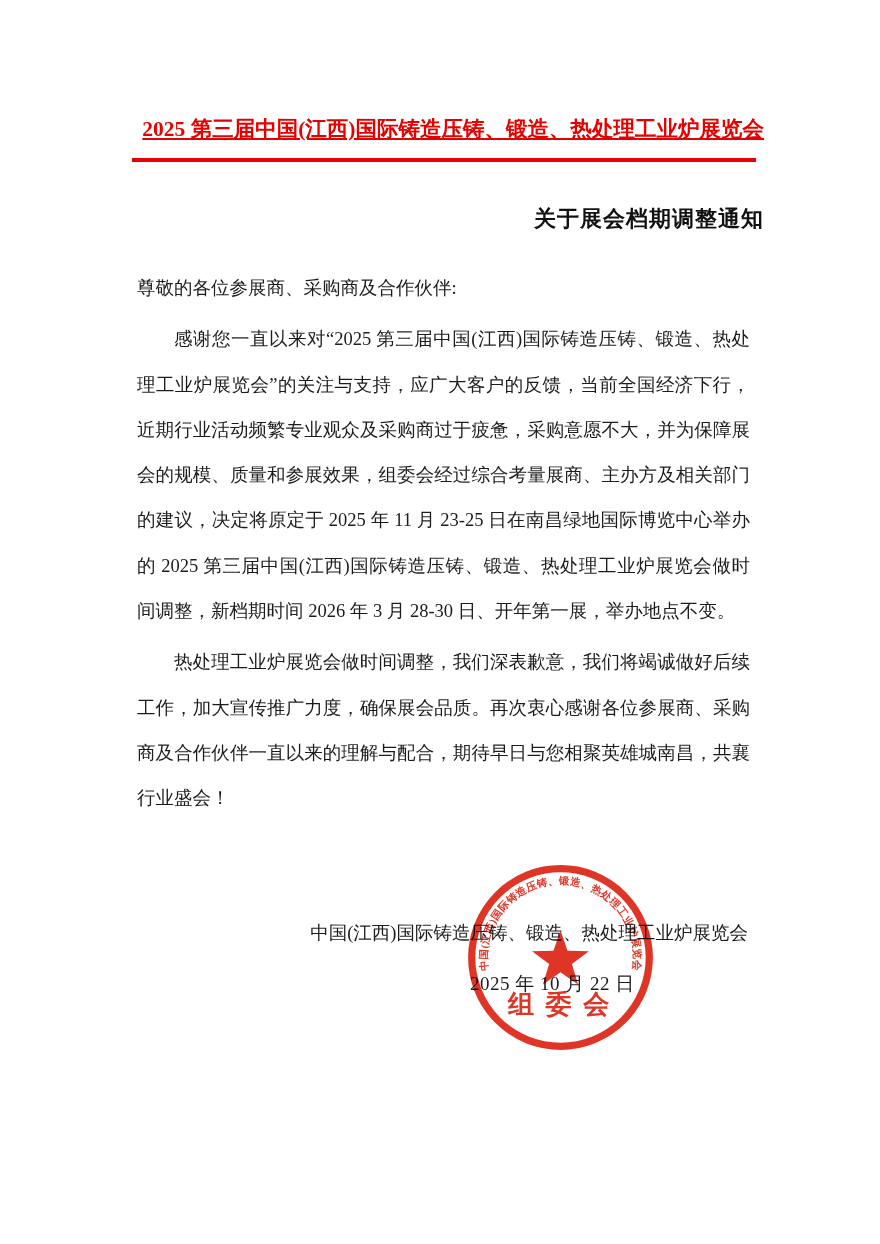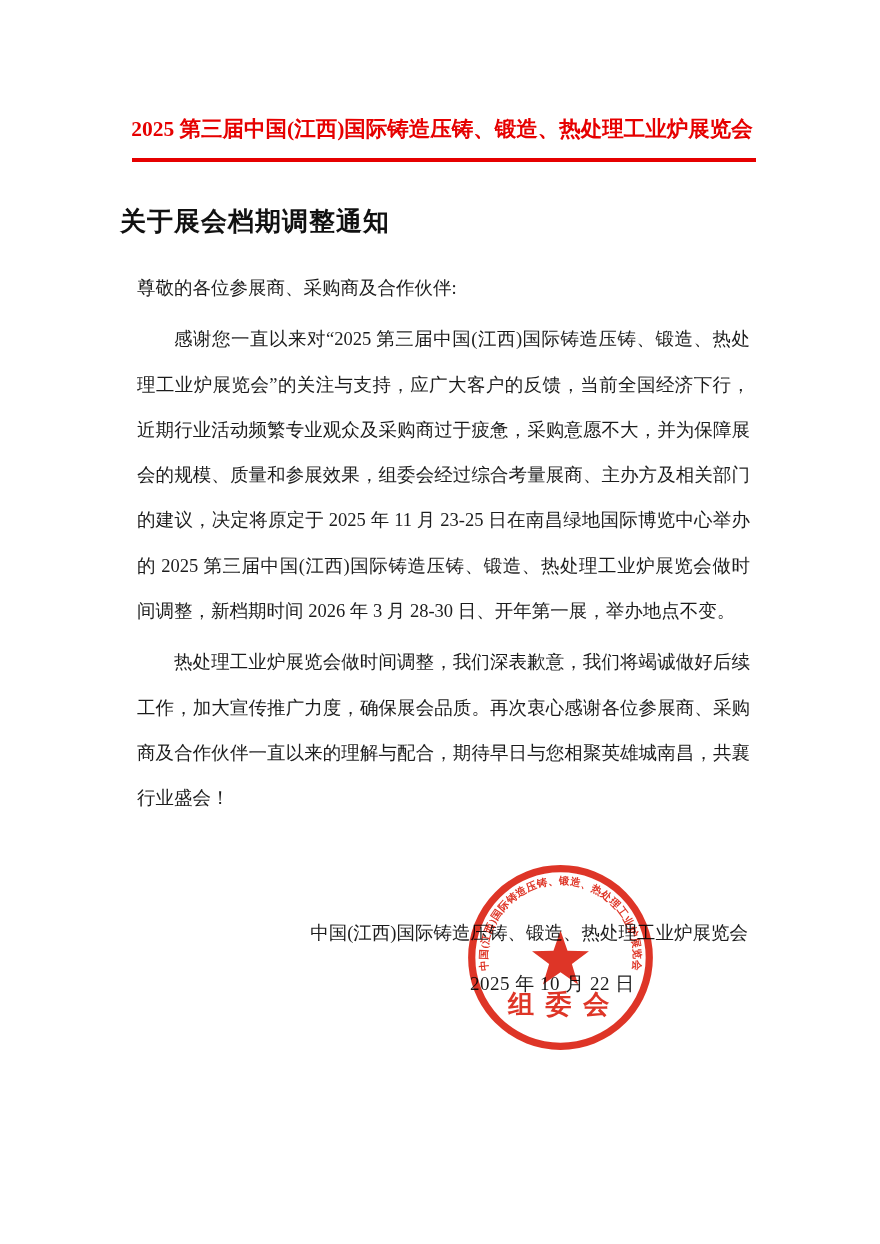--- a/index.html
+++ b/index.html
@@ -10,41 +10,42 @@
     background: #ffffff;
     overflow: hidden;
     font-family: "Liberation Serif", "DejaVu Serif", serif;
     color: #1c1c1c;
   }
   .doc-title {
     position: absolute;
     top: 114px;
     left: 120px;
     width: 644px;
-    text-align: center;
+    text-align: right;
     font-size: 21.5px;
     font-weight: bold;
     color: #e60000;
     white-space: nowrap;
+    text-decoration: underline;
   }
   .title-rule {
     position: absolute;
     top: 158px;
     left: 132px;
     width: 624px;
     height: 4px;
     background: #e60000;
   }
   .notice-heading {
     position: absolute;
     top: 204px;
     left: 120px;
     width: 644px;
-    text-align: left;
-    font-size: 26px;
+    text-align: right;
+    font-size: 22px;
     font-weight: bold;
     letter-spacing: 1px;
     color: #111111;
   }
   .body-text {
     position: absolute;
     top: 260px;
     left: 131px;
     width: 625px;
     font-size: 18.5px;

